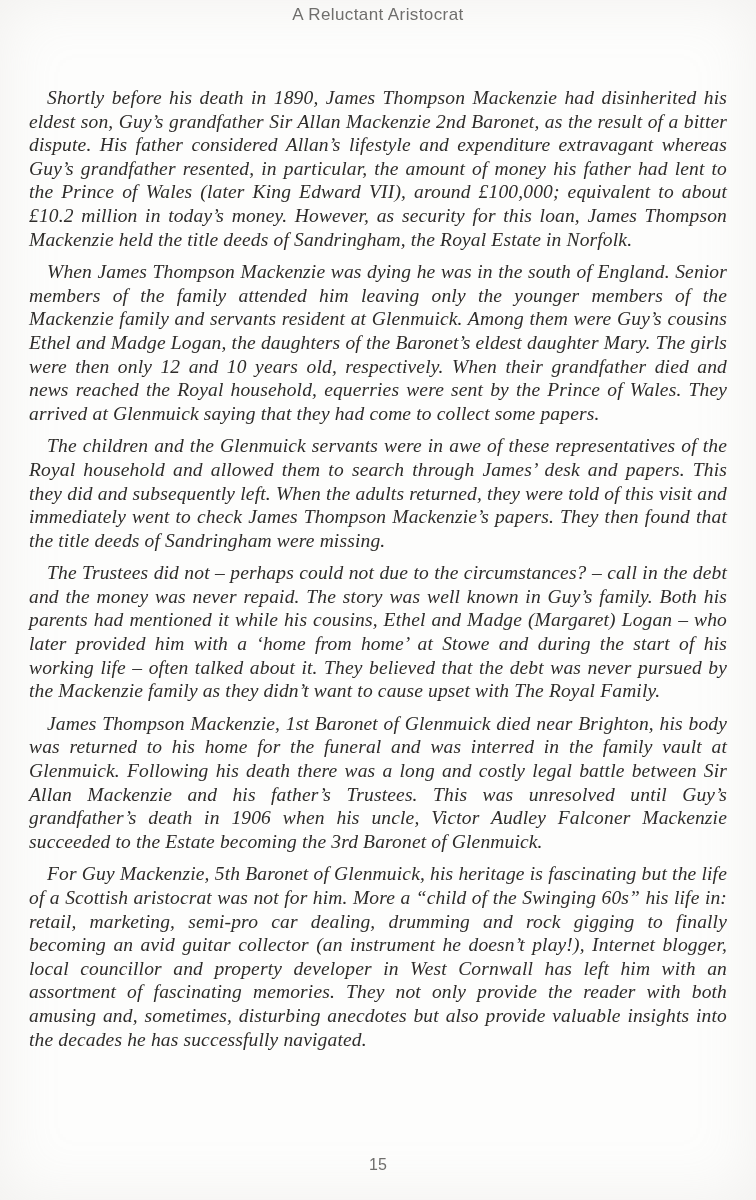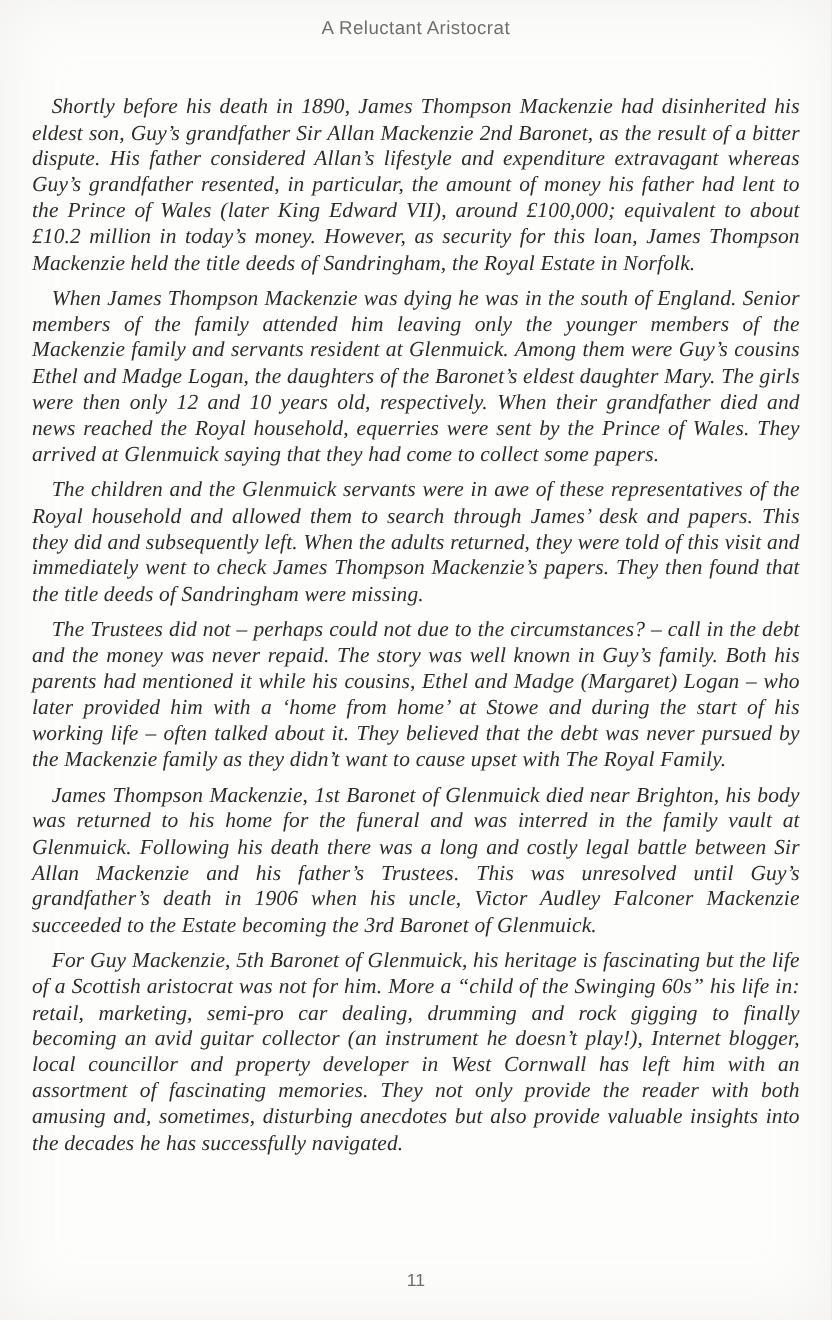--- a/index.html
+++ b/index.html
@@ -11,21 +11,21 @@
     position: relative;
     width: 756px;
     height: 1200px;
     margin: 0 auto;
     background: var(--page-bg, #fdfdfc);
     overflow: hidden;
     box-sizing: border-box;
     box-shadow: inset 0 0 60px rgba(190,185,175,0.18);
   }
   .running-header {
-    padding-top: 16px;
+    padding-top: 5px;
     text-align: center;
     font-family: "Liberation Sans", sans-serif;
     font-size: 17px;
     letter-spacing: 0.4px;
     color: var(--muted-text, #72716f);
   }
   .page-body {
     position: absolute;
     top: 86px;
     left: 29px;
@@ -68,15 +68,15 @@
 
       <p class="para">The children and the Glenmuick servants were in awe of these representatives of the Royal household and allowed them to search through James’ desk and papers. This they did and subsequently left. When the adults returned, they were told of this visit and immediately went to check James Thompson Mackenzie’s papers. They then found that the title deeds of Sandringham were missing.</p>
 
       <p class="para">The Trustees did not – perhaps could not due to the circumstances? – call in the debt and the money was never repaid. The story was well known in Guy’s family. Both his parents had mentioned it while his cousins, Ethel and Madge (Margaret) Logan – who later provided him with a ‘home from home’ at Stowe and during the start of his working life – often talked about it. They believed that the debt was never pursued by the Mackenzie family as they didn’t want to cause upset with The Royal Family.</p>
 
       <p class="para">James Thompson Mackenzie, 1st Baronet of Glenmuick died near Brighton, his body was returned to his home for the funeral and was interred in the family vault at Glenmuick. Following his death there was a long and costly legal battle between Sir Allan Mackenzie and his father’s Trustees. This was unresolved until Guy’s grandfather’s death in 1906 when his uncle, Victor Audley Falconer Mackenzie succeeded to the Estate becoming the 3rd Baronet of Glenmuick.</p>
 
       <p class="para">For Guy Mackenzie, 5th Baronet of Glenmuick, his heritage is fascinating but the life of a Scottish aristocrat was not for him. More a “child of the Swinging 60s” his life in: retail, marketing, semi-pro car dealing, drumming and rock gigging to finally becoming an avid guitar collector (an instrument he doesn’t play!), Internet blogger, local councillor and property developer in West Cornwall has left him with an assortment of fascinating memories. They not only provide the reader with both amusing and, sometimes, disturbing anecdotes but also provide valuable insights into the decades he has successfully navigated.</p>
     </div>
 
-  <div class="page-number">11</div>
+  <div class="page-number">15</div>
 
 </div>
 
 </body></html>

